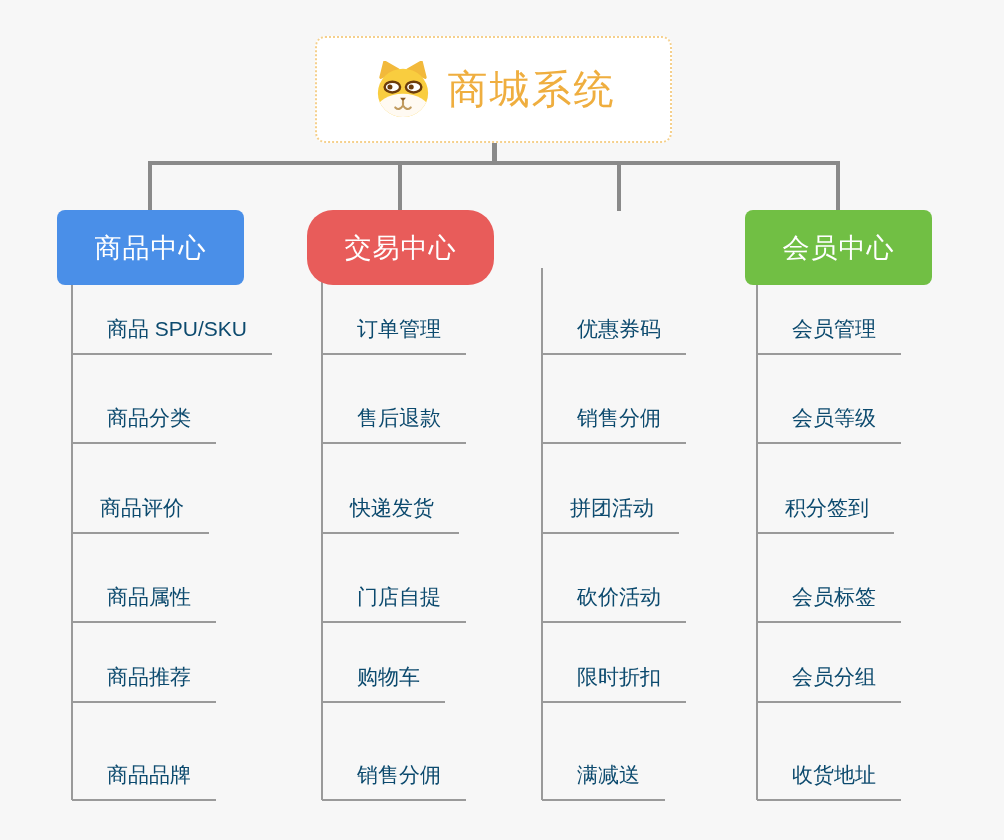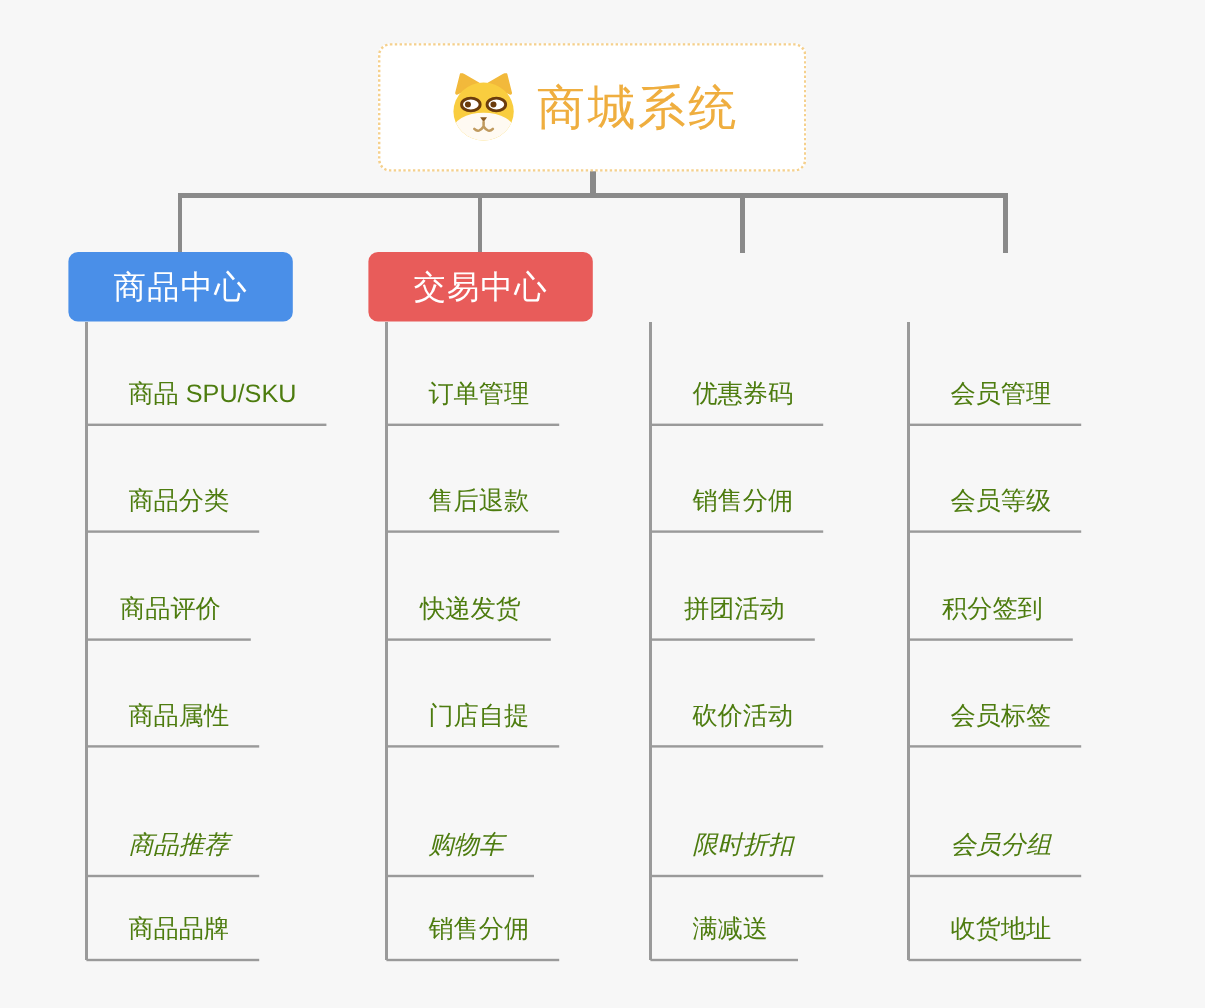--- a/index.html
+++ b/index.html
@@ -27,51 +27,51 @@
   .root-title{
     color:#efae3f;
     font-size:40px;
     letter-spacing:2px;
     font-weight:500;
   }
   .dog-icon{display:inline-flex;width:62px;height:58px;}
 
   
   .branch{
-    position:absolute;top:210px;width:187px;height:58px;
+    position:absolute;top:210px;width:187px;height:75px;
     border-radius:8px;
     color:#ffffff;font-size:27px;
     display:flex;align-items:center;justify-content:center;
     letter-spacing:1px;
   }
   .b0{left:57px;}
   .b1{left:307px;}
   .b2{left:526px;}
   .b3{left:745px;}
 
   
   .col{position:absolute;top:0;}
   .col0{left:72px;}
   .col1{left:322px;}
   .col2{left:542px;}
   .col3{left:757px;}
   .leaf{
     position:absolute;
     white-space:nowrap;
     font-size:21px;
-    color:#4d7c0f;
+    color:#0c4a6e;
     padding:0 25px 9px 35px;
     border-bottom:2px solid #9a9a9a;
     line-height:30px;
   }
   .r0{top:314px;}
   .r1{top:403px;}
   .r2{top:493px;padding-left:28px;}
   .r3{top:582px;}
-  .r4{top:690px;font-style:italic;}
+  .r4{top:662px;}
   .r5{top:740px;margin-top:20px;}
 </style>
 </head>
 <body>
 
 <div class="canvas">
 
   <svg class="connectors" shape-rendering="crispEdges">
 
     <line x1="494" y1="140" x2="494" y2="165" stroke="#8a8a8a" stroke-width="5"></line>
@@ -104,21 +104,22 @@
         <circle cx="18.5" cy="27" r="2.6" fill="#6b3c0c"></circle>
         <circle cx="40.5" cy="27" r="2.6" fill="#6b3c0c"></circle>
         <path d="M29,38 L35,38 L32,42 Z" fill="#8a5a20"></path>
         <path d="M32,42 L32,45 M24,48 Q28,52 32,46 Q36,52 40,48" fill="none" stroke="#c09a5e" stroke-width="2.2" stroke-linecap="round"></path>
       </svg>
     </span>
     <span class="root-title">商城系统</span>
   </div>
 
   <div class="branch b0" style="background: rgb(74, 143, 232);">商品中心</div>
-  <div class="branch b1" style="background: rgb(232, 92, 90);">交易中心</div>
+  <div class="branch b1" style="background: rgb(232, 92, 90); border-radius: 26px;">交易中心</div>
+  <div class="branch b3" style="background: rgb(113, 191, 68);">会员中心</div>
 
   <div class="col col0">
     <div class="leaf r0">商品 SPU/SKU</div>
     <div class="leaf r1">商品分类</div>
     <div class="leaf r2">商品评价</div>
     <div class="leaf r3">商品属性</div>
     <div class="leaf r4">商品推荐</div>
     <div class="leaf r5">商品品牌</div>
   </div>
   <div class="col col1">

